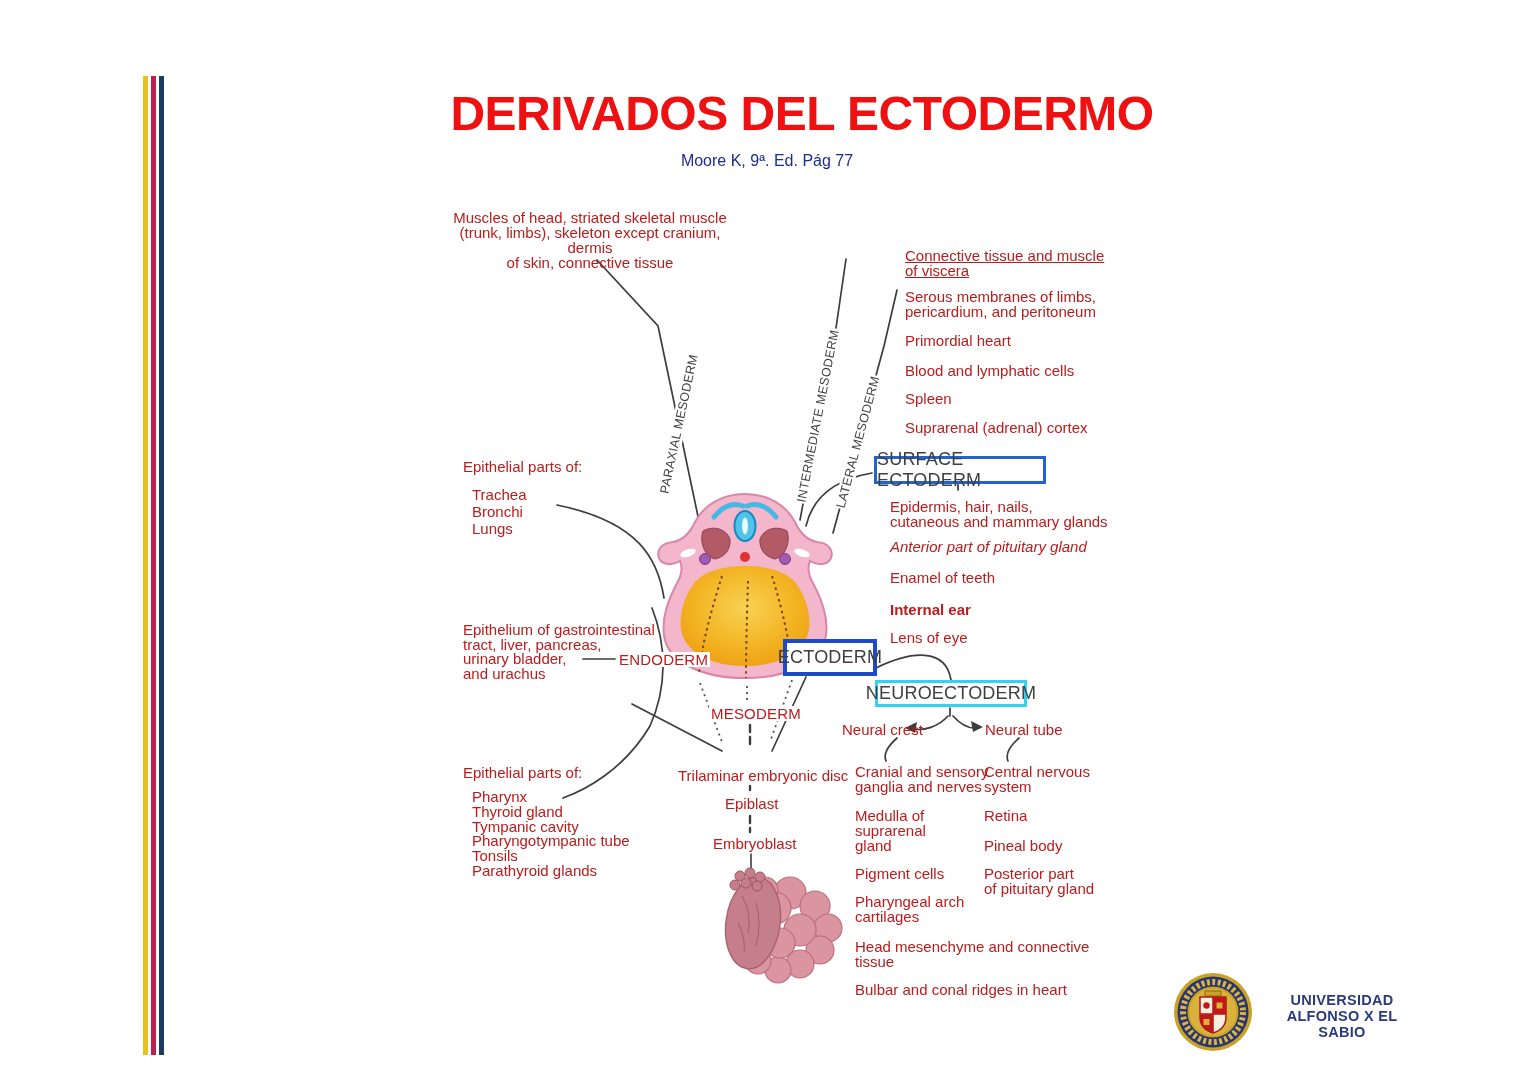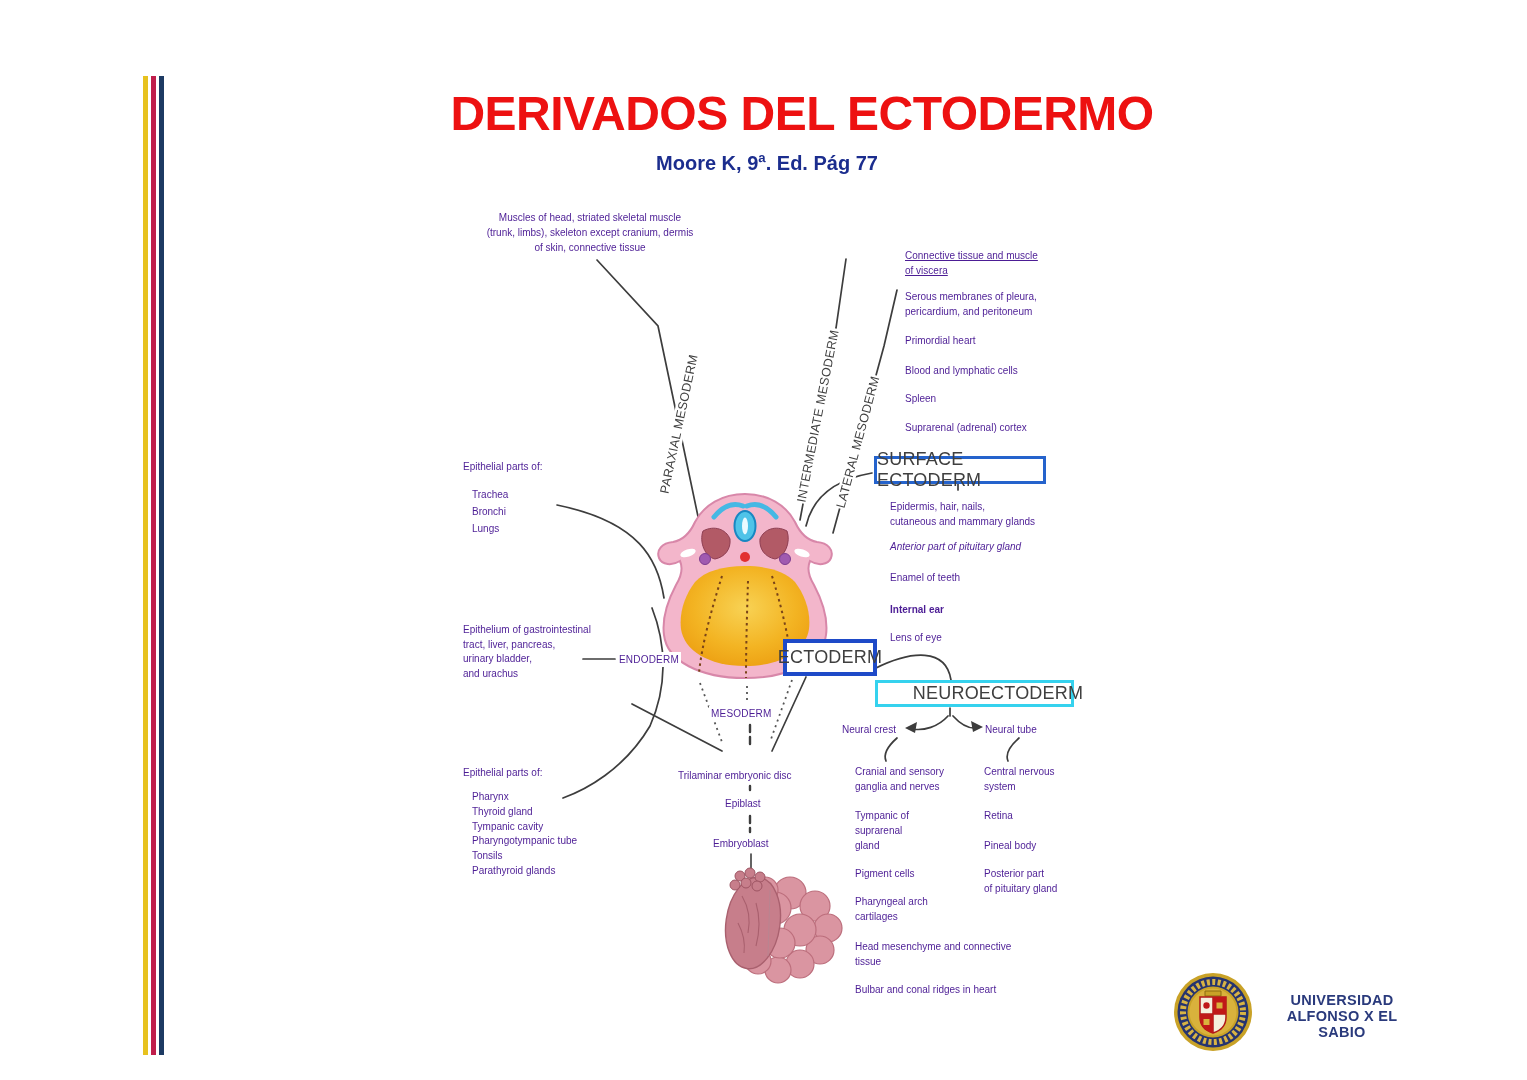--- a/index.html
+++ b/index.html
@@ -2,31 +2,31 @@
 <html><head>
 <meta charset="utf-8">
 <style>
   html,body{margin:0;padding:0;background:#fff;}
   #canvas{position:relative;width:1486px;height:1080px;background:#fff;overflow:hidden;
           font-family:"Liberation Sans",sans-serif;margin-top:28px;}
   .stripe{position:absolute;top:48px;height:979px;width:5px;}
   .title{position:absolute;left:802px;top:58px;transform:translateX(-50%);
          font-size:48px;font-weight:bold;color:#ed1111;letter-spacing:-.5px;white-space:nowrap;}
   .ref{position:absolute;left:767px;top:124px;transform:translateX(-50%);
-       font-size:20px;font-weight:bold;color:#1b2d8e;white-space:nowrap;}
-  .t{position:absolute;font-size:10px;line-height:15px;color:#4c1d95;white-space:pre-line;}
+       font-size:16px;font-weight:normal;color:#1b2d8e;white-space:nowrap;}
+  .t{position:absolute;font-size:15px;line-height:15px;color:#b91c1c;white-space:pre-line;}
   .ctr{text-align:center;}
   .wbg{background:#fff;padding:0 2px;}
   .rot{position:absolute;font-size:12.5px;color:#3f3f3f;background:#fff;white-space:nowrap;
        letter-spacing:.3px;padding:0 1px;}
   .gbox{position:absolute;background:#fff;display:flex;align-items:center;justify-content:center;
         font-size:18px;color:#3f3f3f;letter-spacing:.2px;}
   .box-surface{border:3px solid #2563cc;}
   .box-ecto{border:4px solid #1e4ac8;}
-  .box-neuro{border:3px solid #35d2ee;padding-left:47px;}
+  .box-neuro{border:3px solid #35d2ee;}
   svg{position:absolute;left:0;top:0;}
   .logo-text{position:absolute;left:1262px;top:964px;width:160px;text-align:center;
              font-size:14.5px;line-height:16px;font-weight:bold;color:#2a3a7c;letter-spacing:.3px;}
 </style>
 </head>
 <body>
 
 <div id="canvas">
 
   <div class="stripe" style="left:143px;background:#e7c21f;"></div>
@@ -174,21 +174,21 @@
       <circle cx="6.5" cy="10" r="3.2" fill="#f5efdd"></circle>
     </g>
   </svg>
 
   <div class="t ctr" style="left:440px;top:182px;width:300px;">Muscles of head, striated skeletal muscle
 (trunk, limbs), skeleton except cranium, dermis
 of skin, connective tissue</div>
 
   <div class="t" style="left:905px;top:220px;text-decoration:underline;">Connective tissue and muscle
 of viscera</div>
-  <div class="t" style="left:905px;top:261px;">Serous membranes of pleura,
+  <div class="t" style="left:905px;top:261px;">Serous membranes of limbs,
 pericardium, and peritoneum</div>
   <div class="t" style="left:905px;top:305px;">Primordial heart</div>
   <div class="t" style="left:905px;top:335px;">Blood and lymphatic cells</div>
   <div class="t" style="left:905px;top:363px;">Spleen</div>
   <div class="t" style="left:905px;top:392px;">Suprarenal (adrenal) cortex</div>
 
   <div class="rot" style="left:679px;top:396px;transform:translate(-50%,-50%) rotate(-78deg);">PARAXIAL MESODERM</div>
   <div class="rot" style="left:818px;top:388px;transform:translate(-50%,-50%) rotate(-79deg);">INTERMEDIATE MESODERM</div>
   <div class="rot" style="left:858px;top:414px;transform:translate(-50%,-50%) rotate(-75deg);">LATERAL MESODERM</div>
 
@@ -223,21 +223,21 @@
   <div class="t wbg" style="left:709px;top:678px;letter-spacing:.2px;">MESODERM</div>
   <div class="t wbg" style="left:676px;top:740px;">Trilaminar embryonic disc</div>
   <div class="t wbg" style="left:723px;top:768px;">Epiblast</div>
   <div class="t wbg" style="left:711px;top:808px;">Embryoblast</div>
 
   <div class="t" style="left:842px;top:694px;">Neural crest</div>
   <div class="t" style="left:985px;top:694px;">Neural tube</div>
 
   <div class="t" style="left:855px;top:736px;">Cranial and sensory
 ganglia and nerves</div>
-  <div class="t" style="left:855px;top:780px;">Tympanic of
+  <div class="t" style="left:855px;top:780px;">Medulla of
 suprarenal
 gland</div>
   <div class="t" style="left:855px;top:838px;">Pigment cells</div>
   <div class="t" style="left:855px;top:866px;">Pharyngeal arch
 cartilages</div>
   <div class="t" style="left:855px;top:911px;">Head mesenchyme and connective
 tissue</div>
   <div class="t" style="left:855px;top:954px;">Bulbar and conal ridges in heart</div>
 
   <div class="t" style="left:984px;top:736px;">Central nervous

